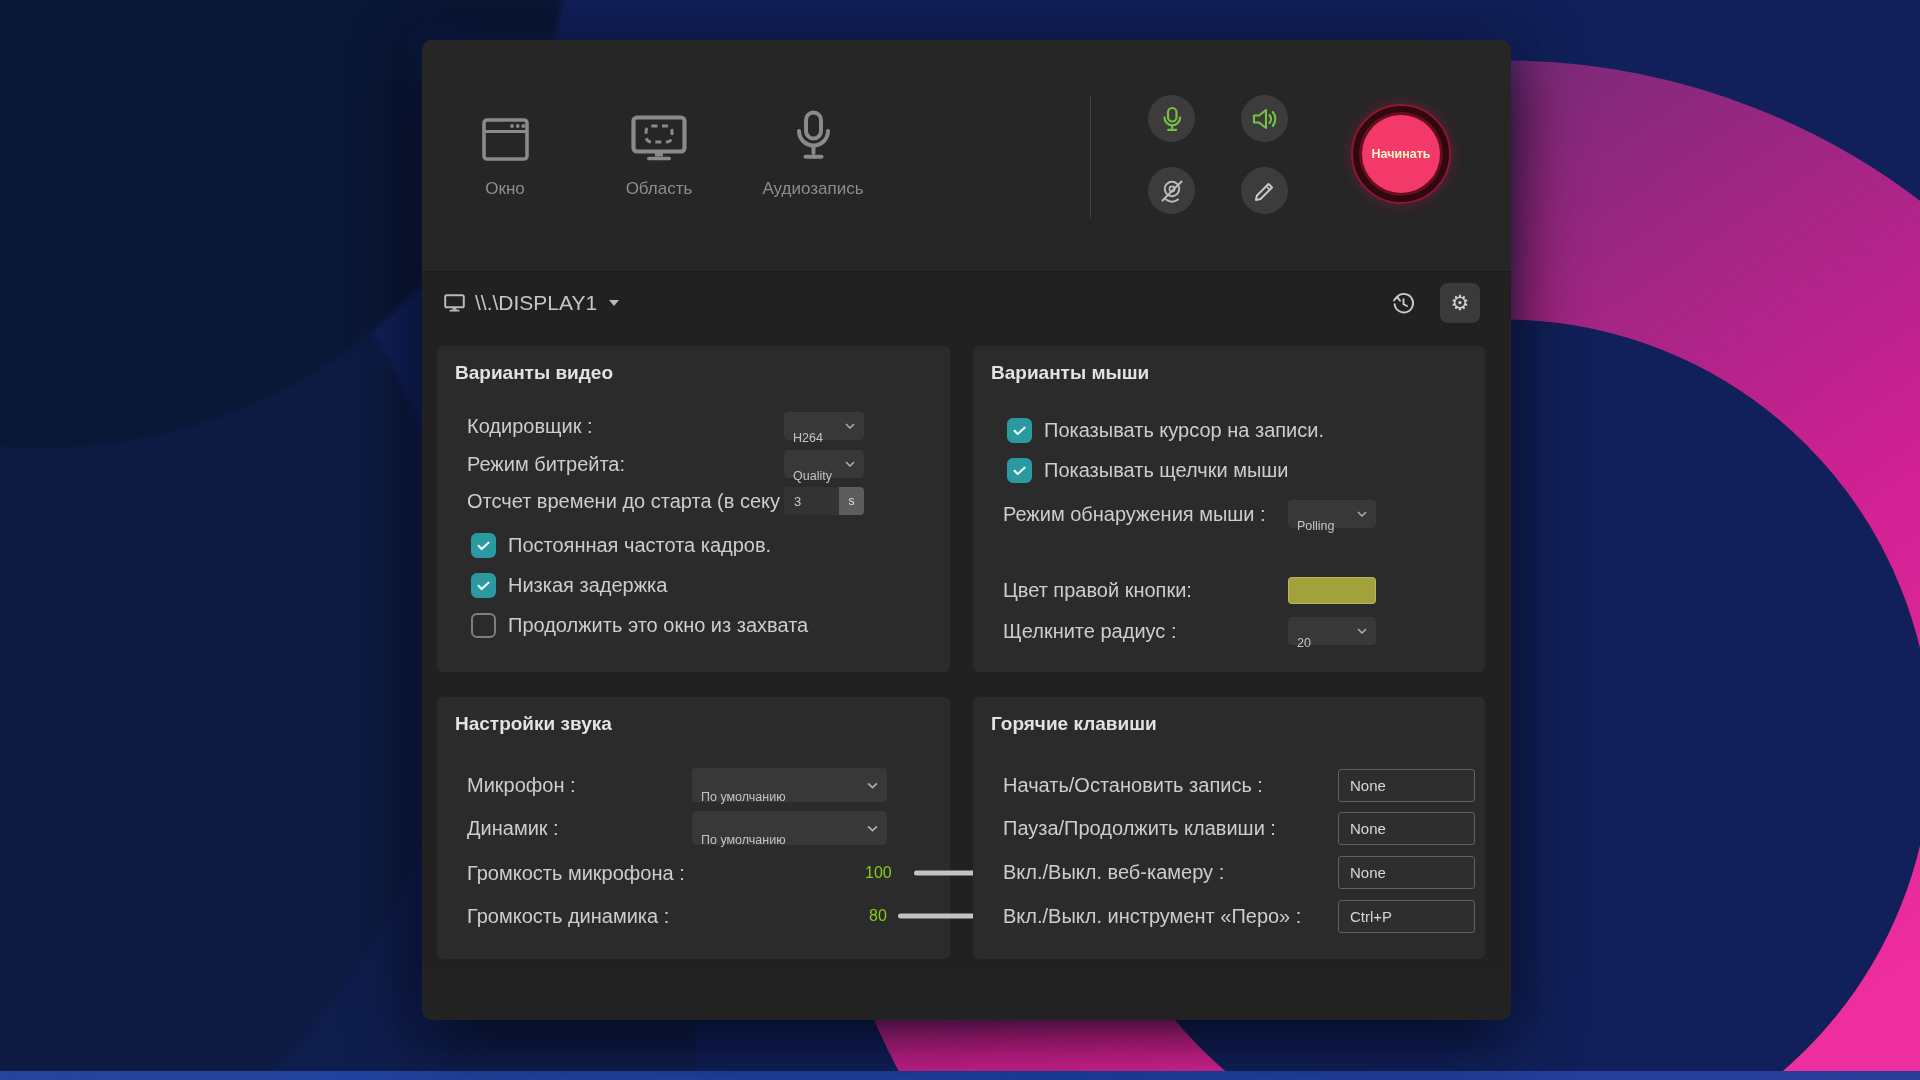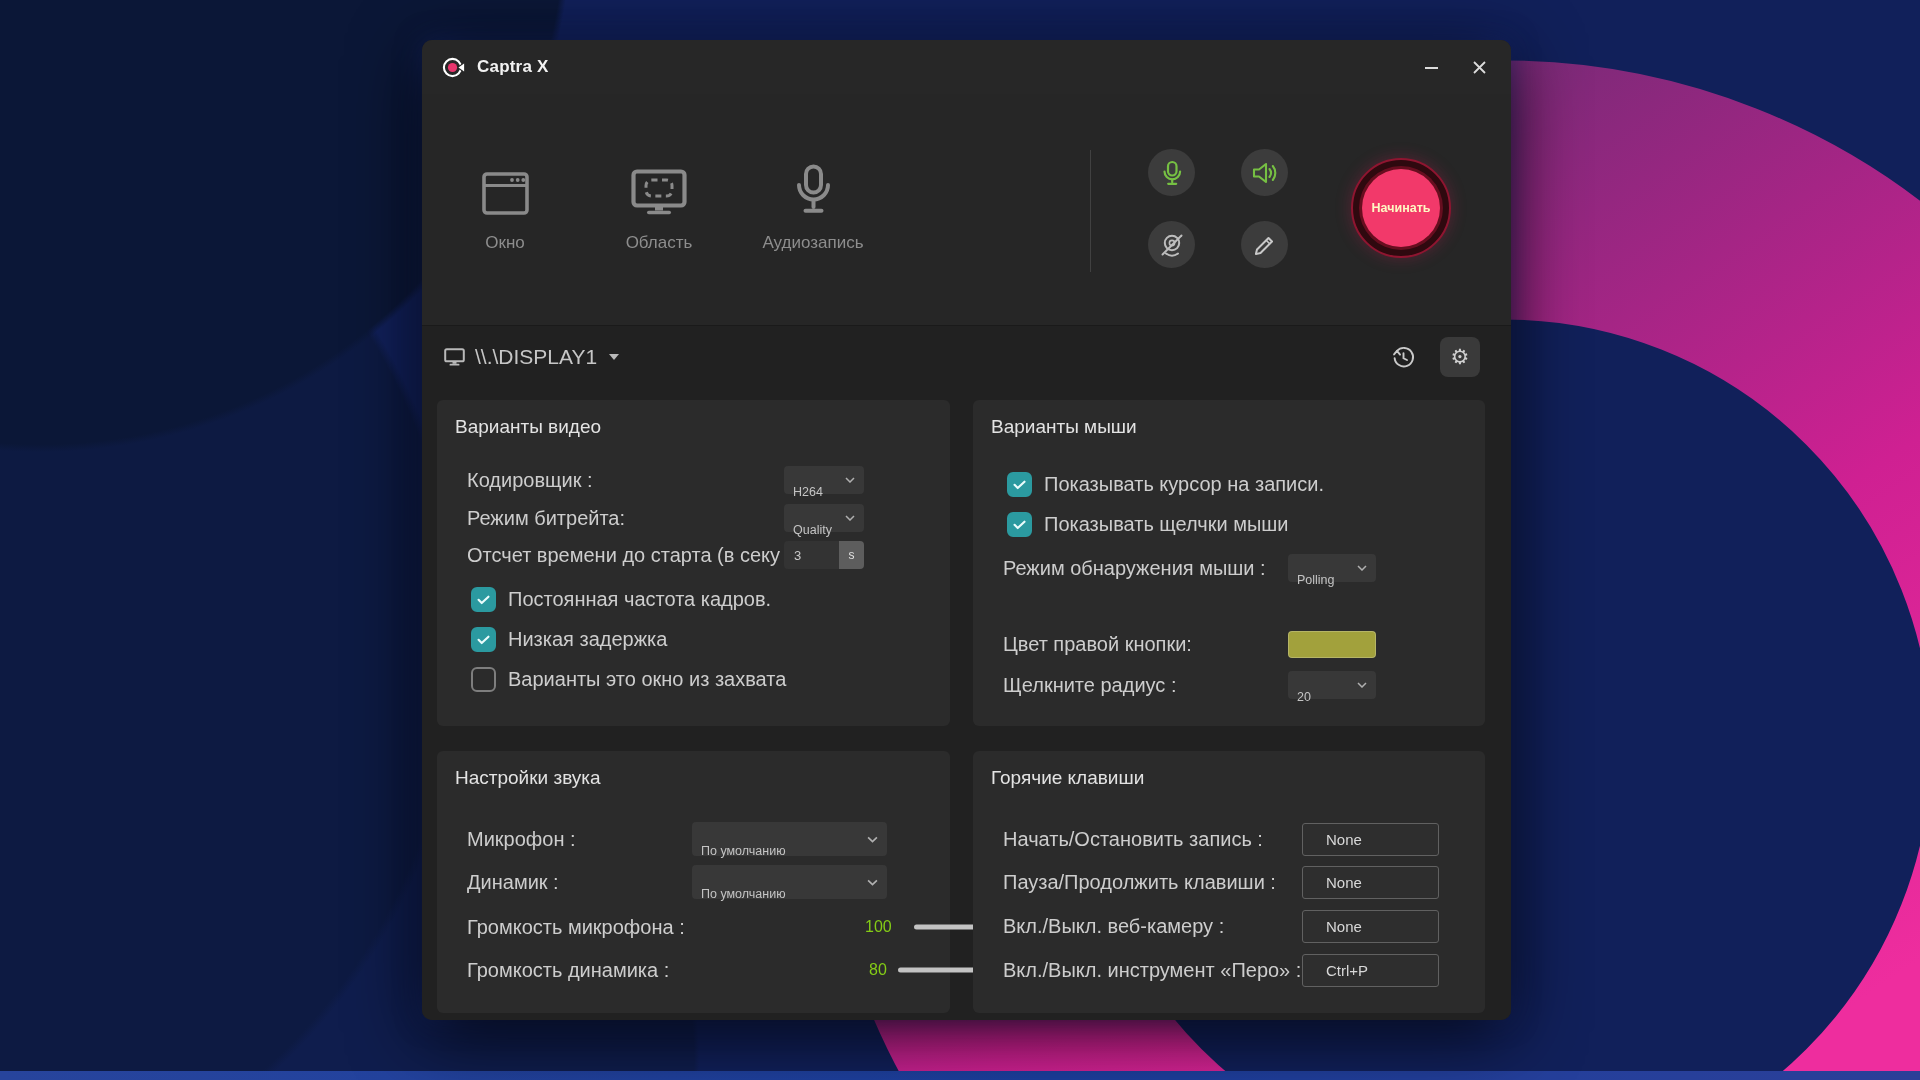--- a/index.html
+++ b/index.html
@@ -49,21 +49,21 @@
   .settings{position:relative;height:695px;background:#212121;border-top:1px solid #1a1a1a;box-sizing:border-box;}
   .display-bar{position:absolute;left:0;top:10px;width:100%;height:42px;}
   .display-select{position:absolute;left:22px;top:0;height:42px;display:flex;align-items:center;gap:10px;cursor:pointer;color:#c6c6c6;}
   .display-select .dev{font-size:21px;}
   .caret-tri{width:0;height:0;border-left:5.5px solid transparent;border-right:5.5px solid transparent;border-top:6px solid #b9b9b9;margin-left:2px;}
   .bar-actions{position:absolute;right:31px;top:1px;display:flex;gap:17px;}
   .icon-btn{width:40px;height:40px;border:none;background:transparent;display:grid;place-items:center;cursor:pointer;padding:0;color:#c9c9c9;}
   .icon-btn.gear-bg{background:#3a3a3a;border-radius:8px;font-size:21px;color:#cfcfcf;}
   
   .panel{position:absolute;background:#2b2b2b;border-radius:6px;}
-  .panel h2{position:absolute;left:18px;top:16px;margin:0;font-size:19px;font-weight:400;color:#e3e3e3;}
+  .panel h2{position:absolute;left:18px;top:16px;margin:0;font-size:19px;font-weight:700;color:#e3e3e3;}
   .panel-video{left:15px;top:74px;width:513px;height:326px;}
   .panel-mouse{left:551px;top:74px;width:512px;height:326px;}
   .panel-sound{left:15px;top:425px;width:513px;height:262px;}
   .panel-hotkeys{left:551px;top:425px;width:512px;height:262px;}
   .prow{position:absolute;left:30px;right:22px;height:38px;display:flex;align-items:center;}
   .plabel{font-size:20px;color:#cdcdcd;white-space:nowrap;}
   .ctrl{position:absolute;}
   
   .dropdown{height:28px;background:#383838;border-radius:4px;display:flex;align-items:center;
     justify-content:space-between;padding:0 9px;box-sizing:border-box;cursor:pointer;}
@@ -83,64 +83,41 @@
   
   .swatch{width:88px;height:27px;border-radius:4px;border:1px solid rgba(255,255,255,.22);box-sizing:border-box;cursor:pointer;display:block;}
   
   .slider{width:155px;height:20px;position:relative;cursor:pointer;}
   .slider .track{position:absolute;left:0;right:0;top:50%;height:5px;transform:translateY(-50%);background:#c3c3c3;border-radius:3px;}
   .slider .thumb{position:absolute;top:50%;width:20px;height:20px;border-radius:50%;background:#2b9aa0;
     transform:translate(-50%,-50%);box-shadow:0 0 0 5px rgba(0,0,0,.28);}
   .slider-value{font-size:16px;color:#84cc16;}
   
   .hotkey-input{width:137px;height:33px;background:#2e2e2e;border:1px solid #616161;border-radius:3px;
-    box-sizing:border-box;display:flex;align-items:center;padding-left:23px;cursor:text;}
+    box-sizing:border-box;display:flex;align-items:center;padding-left:11px;cursor:text;margin-left:36px;}
   .hotkey-input span{font-size:15px;color:#d8d8d8;}
 </style>
 </head>
 <body>
 
 <div class="stage">
   <svg class="bg-ring-svg" width="1920" height="1080">
     <defs>
       <linearGradient id="ringGrad" gradientUnits="userSpaceOnUse" x1="1440" y1="120" x2="1980" y2="920">
         <stop offset="0" stop-color="#7b2a78"></stop>
         <stop offset="0.55" stop-color="#cf2092"></stop>
         <stop offset="1" stop-color="#ee2d9e"></stop>
       </linearGradient>
     </defs>
     <circle cx="1504" cy="747" r="557" fill="none" stroke="url(#ringGrad)" stroke-width="259"></circle>
   </svg>
   <div class="taskbar-strip"></div>
 
   <div class="window">
 
-    <div class="titlebar">
-      <span class="logo">
-        <svg width="23" height="23" viewBox="0 0 23 23">
-          <circle cx="10.5" cy="11.5" r="8.6" fill="none" stroke="#ffffff" stroke-width="2.1"></circle>
-          <path d="M14.5 11.5 l8.5 -6 v12 z" fill="#272727"></path>
-          <circle cx="10.5" cy="11.5" r="4.6" fill="#e8356d"></circle>
-          <path d="M16.5 11.5 l5.6 -3.9 v7.8 z" fill="#ffffff"></path>
-        </svg>
-      </span>
-      <span class="wtitle">Captra X</span>
-      <div class="win-controls">
-        <button class="win-btn">
-          <svg width="15" height="15" viewBox="0 0 15 15">
-            <line x1="1" y1="8" x2="14" y2="8" stroke="currentColor" stroke-width="1.8"></line>
-          </svg>
-        </button>
-        <button class="win-btn">
-          <svg width="15" height="15" viewBox="0 0 15 15">
-            <path d="M2 2 L13 13 M13 2 L2 13" stroke="currentColor" stroke-width="1.8"></path>
-          </svg>
-        </button>
-      </div>
-    </div>
 
     <div class="toolbar">
       <div class="modes">
 
 
         <div class="mode">
           <span class="mode-iconbox">
             <svg width="47" height="43" viewBox="0 0 47 43">
               <rect x="2" y="2" width="43" height="39" rx="3" fill="none" stroke="currentColor" stroke-width="3.6"></rect>
               <line x1="2" y1="13.5" x2="45" y2="13.5" stroke="currentColor" stroke-width="3"></line>
@@ -284,21 +261,21 @@
             <svg width="17" height="17" viewBox="0 0 24 24">
                 <path d="M5 12.5 l4.5 4.5 L19 8" fill="none" stroke="#eafcfc" stroke-width="3" stroke-linecap="round" stroke-linejoin="round"></path>
               </svg>
           </span>
           <span class="plabel">Низкая задержка</span>
         </div>
         <div class="prow cbrow" style="top:260px">
           <span class="checkbox">
             
           </span>
-          <span class="plabel">Варианты это окно из захвата</span>
+          <span class="plabel">Продолжить это окно из захвата</span>
         </div>
       </section>
 
       <section class="panel panel-mouse">
         <h2>Варианты мыши</h2>
         <div class="prow cbrow" style="top:65px">
           <span class="checkbox checked">
             <svg width="17" height="17" viewBox="0 0 24 24">
                 <path d="M5 12.5 l4.5 4.5 L19 8" fill="none" stroke="#eafcfc" stroke-width="3" stroke-linecap="round" stroke-linejoin="round"></path>
               </svg>

